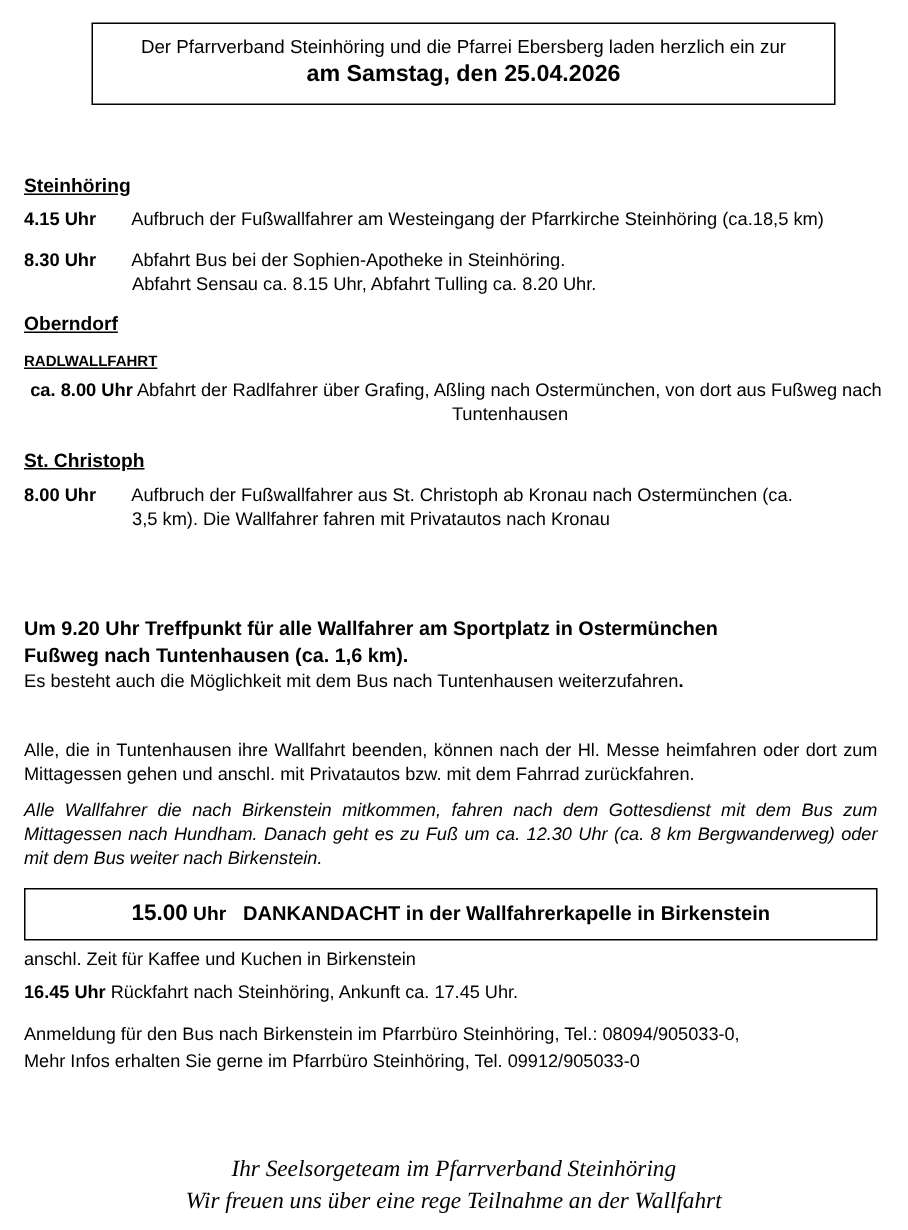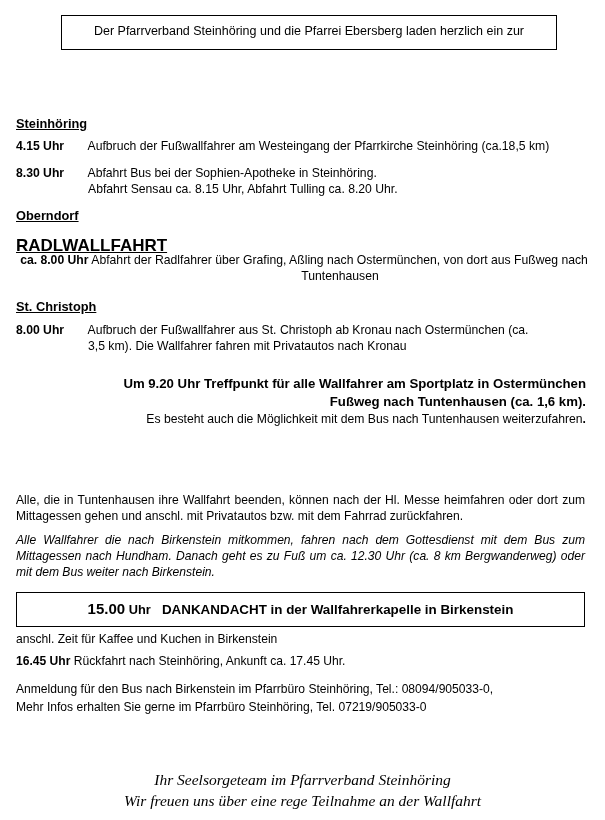--- a/index.html
+++ b/index.html
@@ -50,21 +50,21 @@
 
   
   .section-head {
     font-weight: bold;
     font-size: 12.8px;
     text-decoration: underline;
     margin: 0;
   }
   .sub-head {
     font-weight: bold;
-    font-size: 17px;
+    font-size: 10px;
     text-decoration: underline;
     margin: 0;
   }
 
   .entry {
     position: relative;
     font-size: 12.2px;
     line-height: 15.5px;
   }
   .entry .time {
@@ -75,21 +75,22 @@
     margin-left: 72px;
   }
 
   .abs { position: absolute; }
 
   
   .center-block {
     position: absolute;
     left: 16px;
     width: 570px;
-    text-align: right;
+    text-align: left;
+    margin-top: 35px;
   }
   .center-bold {
     font-weight: bold;
     font-size: 13.2px;
     line-height: 18px;
   }
   .center-normal {
     font-size: 12.2px;
     line-height: 16px;
   }
@@ -158,20 +159,21 @@
     line-height: 21px;
   }
 </style>
 </head>
 <body>
 
 <div class="page">
 
   <div class="header-box">
     <div class="header-line1">Der Pfarrverband Steinhöring und die Pfarrei Ebersberg laden herzlich ein zur</div>
+    <div class="header-line3">am  Samstag, den 25.04.2026</div>
   </div>
 
   <div class="abs section-head" style="left:16px; top:116px;">Steinhöring</div>
 
   <div class="abs entry" style="left:16px; top:139px; width:570px;">
     <span class="time">4.15 Uhr</span>
     <span style="display:inline-block; width:20px;"></span><span>Aufbruch der Fußwallfahrer am Westeingang der Pfarrkirche Steinhöring (ca.18,5 km)</span>
   </div>
 
   <div class="abs entry" style="left:16px; top:166px; width:570px;">
@@ -215,21 +217,21 @@
 
   <div class="plain" style="top:631px; width:570px;">anschl. Zeit für Kaffee und Kuchen in Birkenstein</div>
 
   <div class="plain" style="top:653px; width:570px;">
     <b>16.45 Uhr</b>
     <span>Rückfahrt nach Steinhöring, Ankunft ca. 17.45 Uhr.</span>
   </div>
 
   <div class="info-block" style="top:681px;">
     <div>Anmeldung für den Bus nach Birkenstein im Pfarrbüro Steinhöring, Tel.: 08094/905033-0,</div>
-    <div>Mehr Infos erhalten Sie gerne im Pfarrbüro Steinhöring, Tel. 07219/905033-0</div>
+    <div>Mehr Infos erhalten Sie gerne im Pfarrbüro Steinhöring, Tel. 09912/905033-0</div>
   </div>
 
   <div class="closing" style="top:769px;">
     <div>Ihr Seelsorgeteam im Pfarrverband Steinhöring</div>
     <div>Wir freuen uns über eine rege Teilnahme an der Wallfahrt</div>
   </div>
 
 </div>
 
 </body></html>

